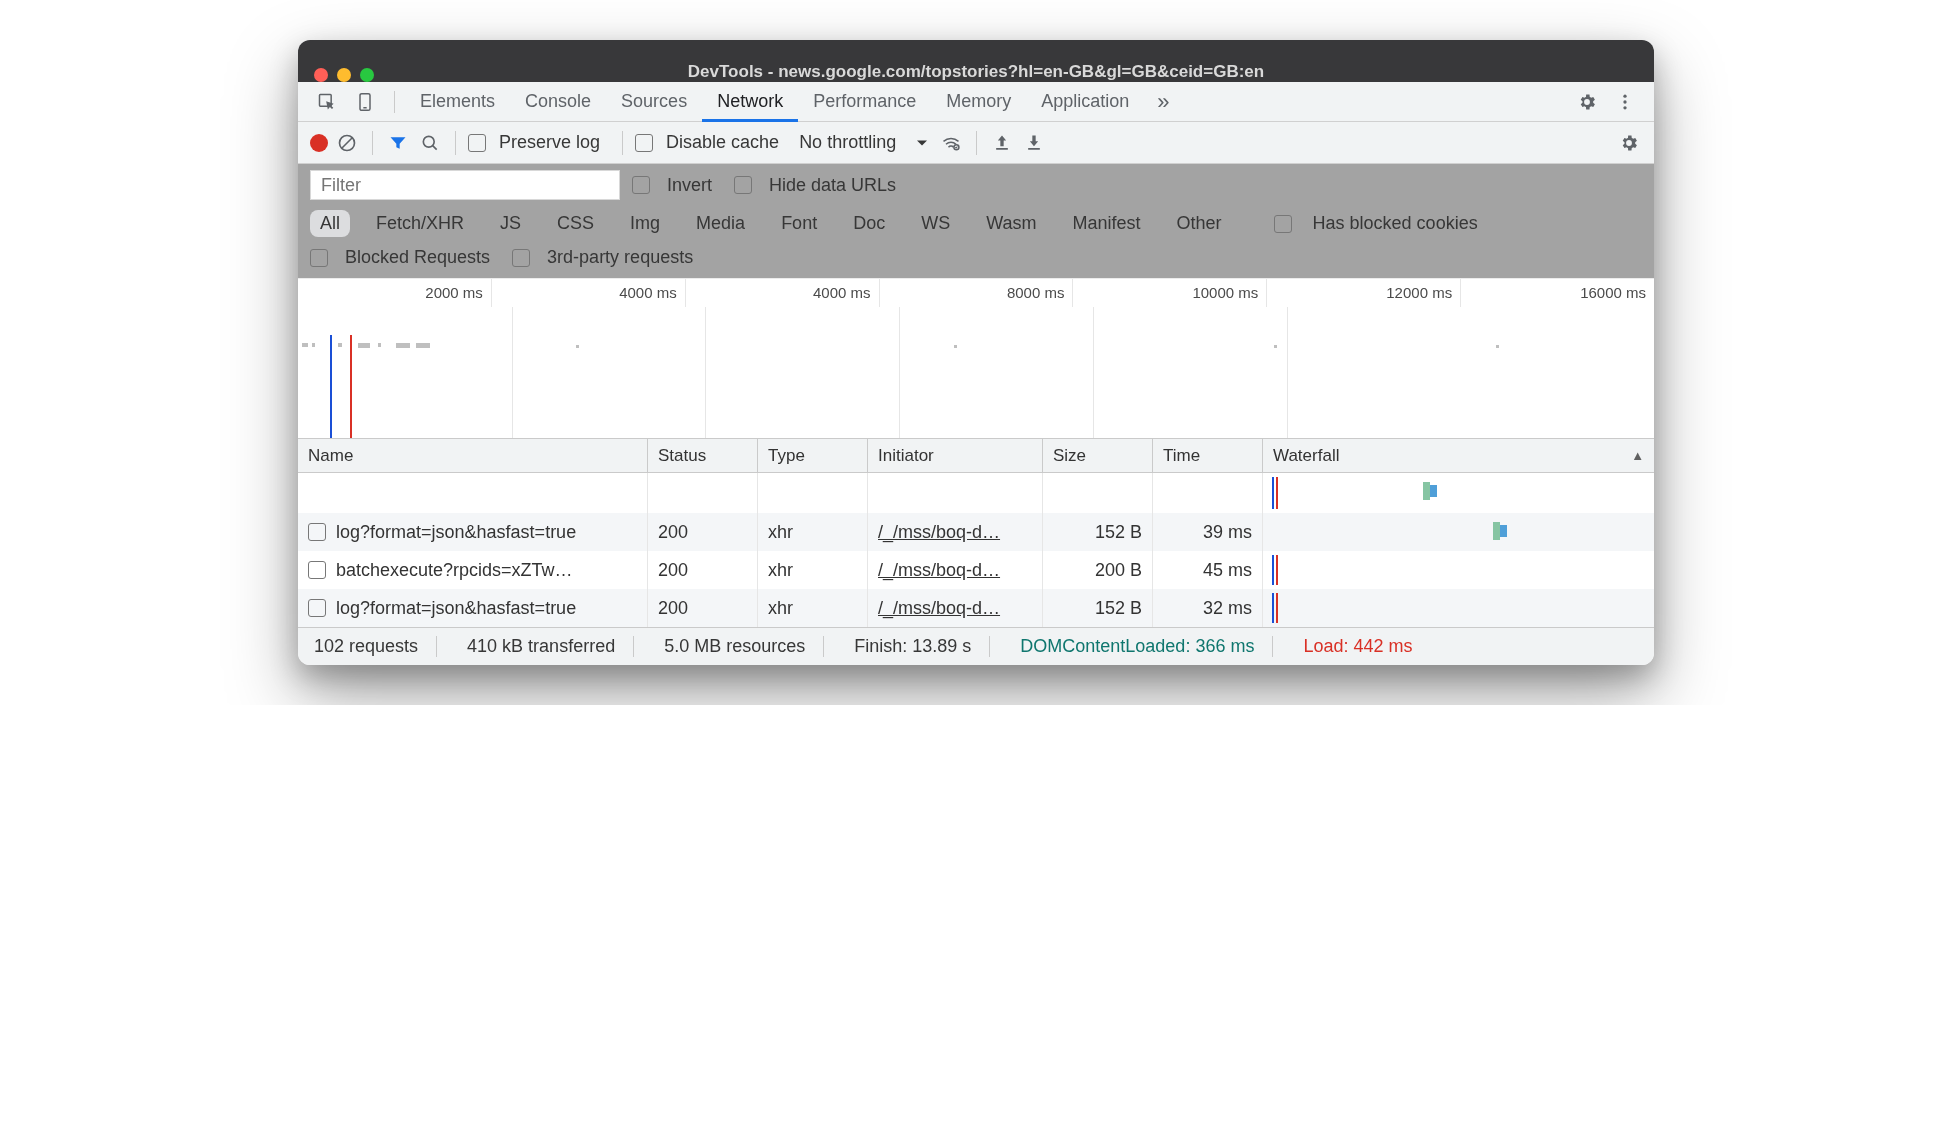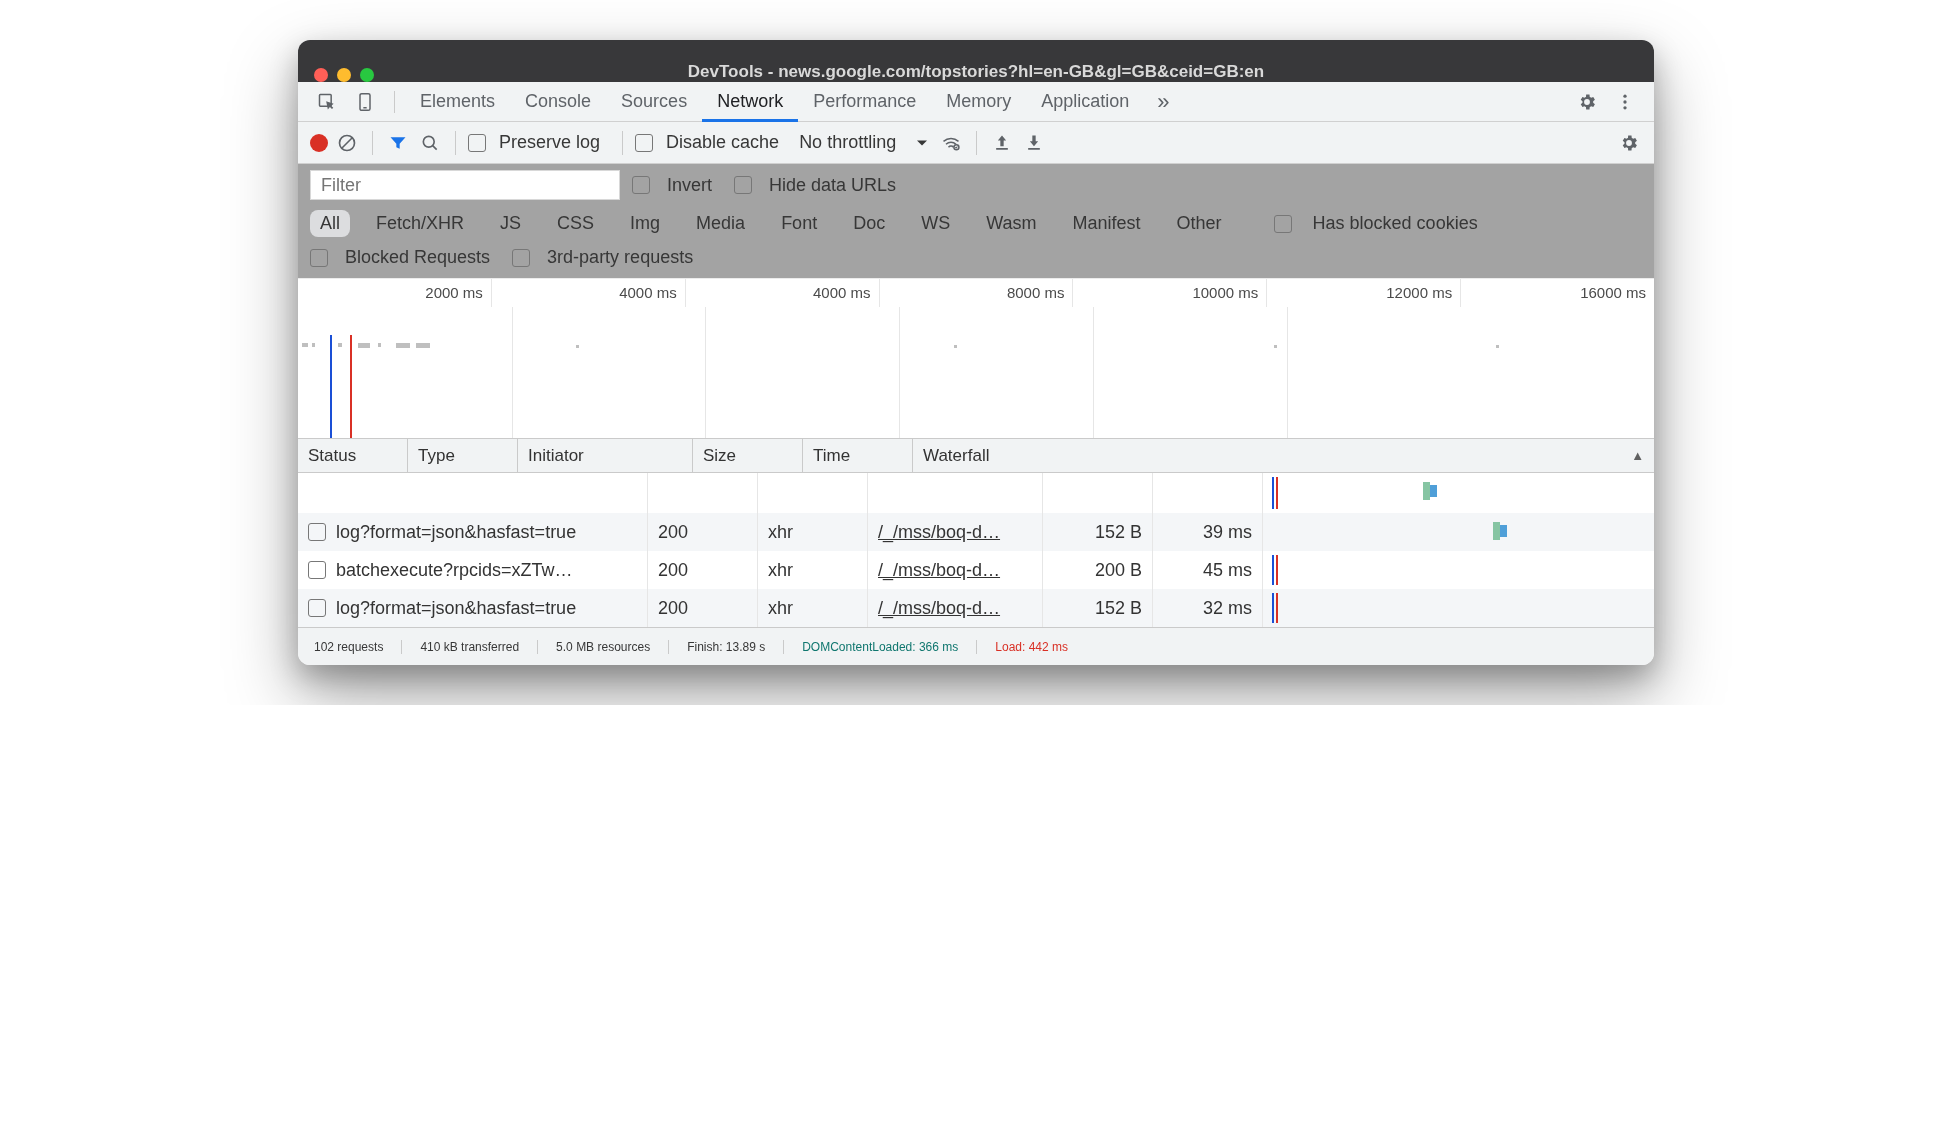--- a/index.html
+++ b/index.html
@@ -49,21 +49,21 @@
 .row:nth-child(even){background:#f4f6f8}
 .cell{padding:0 10px;font-size:18px;color:#333;border-right:1px solid #e6e6e6;height:100%;display:flex;align-items:center;overflow:hidden;white-space:nowrap;text-overflow:ellipsis}
 .cell:last-child{border-right:none}
 .cell.num{justify-content:flex-end}
 .nmwrap{display:flex;align-items:center;gap:10px;overflow:hidden}
 .nmwrap span{overflow:hidden;text-overflow:ellipsis}
 .ini{text-decoration:underline;color:#333;cursor:pointer}
 .c-name{width:350px}.c-status{width:110px}.c-type{width:110px}.c-ini{width:175px}.c-size{width:110px}.c-time{width:110px}.c-wf{flex:1;position:relative}
 .wf-line{position:absolute;top:4px;bottom:4px;width:2px}
 .wf-bar{position:absolute;top:9px;height:18px;width:7px}
-.status{display:flex;align-items:center;height:38px;background:#f1f3f4;border-top:1px solid #cacaca;padding:0 16px;gap:0;font-size:12px;color:#373737}
+.status{display:flex;align-items:center;height:38px;background:#f1f3f4;border-top:1px solid #cacaca;padding:0 16px;gap:12px;font-size:18px;color:#373737}
 .status .seg{padding:0 18px;border-right:1px solid #cacaca}
 .status .seg:first-child{padding-left:0}
 .status .seg:last-child{border-right:none}
 .status .dcl{color:#0f766e}
 .status .load{color:#d93025}
 </style>
 </head>
 <body>
 
 <div class="window">
@@ -234,20 +234,23 @@
     <div class="cell" style="left: 193.714px; width: 1px;"></div>
         <div class="cell" style="left: 387.429px; width: 1px;"></div>
         <div class="cell" style="left: 581.143px; width: 1px;"></div>
         <div class="cell" style="left: 774.857px; width: 1px;"></div>
         <div class="cell" style="left: 968.571px; width: 1px;"></div>
         <div class="cell" style="left: 1162.29px; width: 1px;"></div>
       </div>
   </div>
 
   <div class="thead">
+    <div class="th c-name">
+        <span>Name</span>
+      </div>
     <div class="th c-status">
         <span>Status</span>
       </div>
     <div class="th c-type">
         <span>Type</span>
       </div>
     <div class="th c-ini">
         <span>Initiator</span>
       </div>
     <div class="th c-size">

